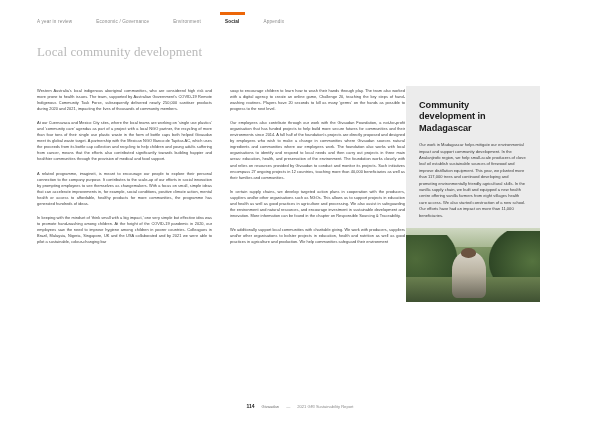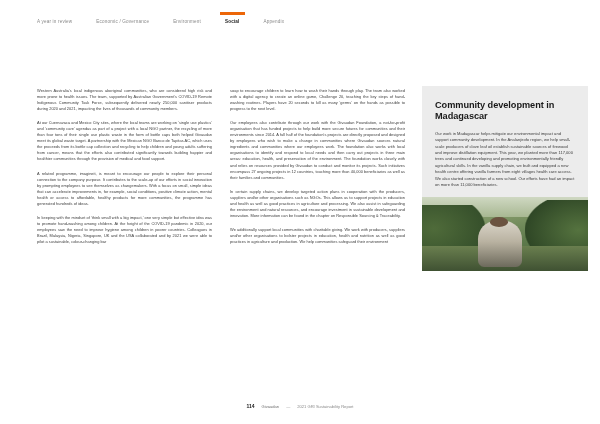--- a/index.html
+++ b/index.html
@@ -71,22 +71,22 @@
     line-height:6.05px;
     text-align:justify;
     color:#3a3a3a;
     letter-spacing:.04px;
   }
   .col p:last-child{margin-bottom:0;}
 
   
   .sidebar{
     position:absolute;
-    left:422px;top:86px;
-    width:166px;
+    left:406px;top:86px;
+    width:134px;
     background:#ececec;
     padding:14px 13px 0 13px;
     box-sizing:border-box;
   }
   .sidebar-title{
     font-size:9.2px;
     line-height:11.4px;
     font-weight:bold;
     color:#1a1a1a;
     margin:0 0 8px 0;
@@ -172,20 +172,21 @@
     </div>
     <div class="nav-item active">
       <span class="nav-underline"></span>
       <span>Social</span>
     </div>
     <div class="nav-item">
       <span>Appendix</span>
     </div>
   </div>
 
+  <div class="page-title">Local community development</div>
   <div class="title-rule"></div>
 
   <div class="cols">
     <div class="col">
       <p>Western Australia's local indigenous aboriginal communities, who are considered high risk and more prone to health issues. The team, supported by Australian Government's COVID-19 Remote Indigenous Community Task Force, subsequently delivered nearly 250,000 sanitiser products during 2020 and 2021, impacting the lives of thousands of community members.</p>
       <p>At our Cuernavaca and Mexico City sites, where the local teams are working on 'single use plastics' and 'community care' agendas as part of a project with a local NGO partner, the recycling of more than four tons of their single use plastic waste in the form of bottle caps both helped Givaudan meet its global waste target. A partnership with the Mexican NGO Banco de Tapitas AC, which uses the proceeds from its bottle cap collection and recycling to help children and young adults suffering from cancer, means that the efforts also contributed significantly towards building happier and healthier communities through the provision of medical and food support.</p>
       <p>A related programme, imagineit, is meant to encourage our people to explore their personal connection to the company purpose. It contributes to the scale-up of our efforts in social innovation by prompting employees to see themselves as changemakers. With a focus on small, simple ideas that can accelerate improvements in, for example, social conditions, positive climate action, mental health or access to affordable, healthy products for more communities, the programme has generated hundreds of ideas.</p>
       <p>In keeping with the mindset of 'think small with a big impact,' one very simple but effective idea was to promote hand-washing among children. At the height of the COVID-19 pandemic in 2020, our employees saw the need to improve hygiene among children in poorer countries. Colleagues in Brazil, Malaysia, Nigeria, Singapore, UK and the USA collaborated and by 2021 we were able to pilot a sustainable, colour-changing bar</p>
     </div>
     <div class="col">

